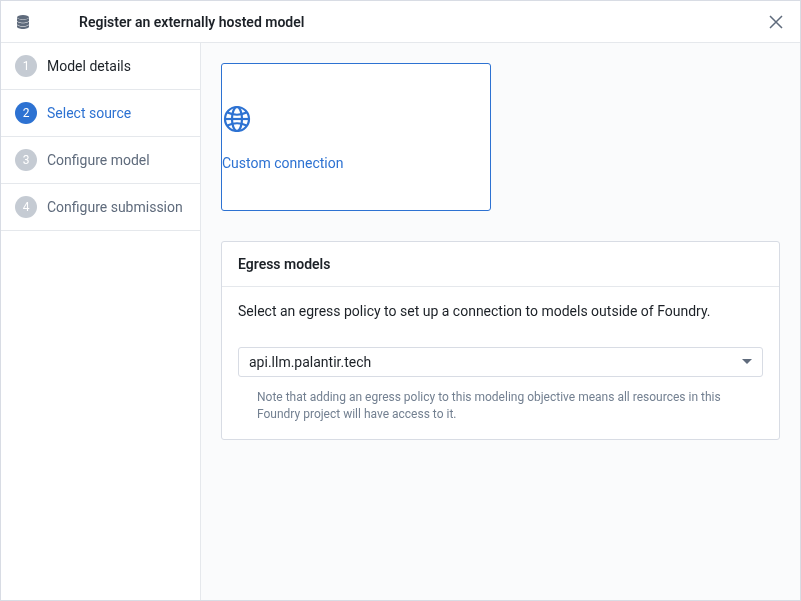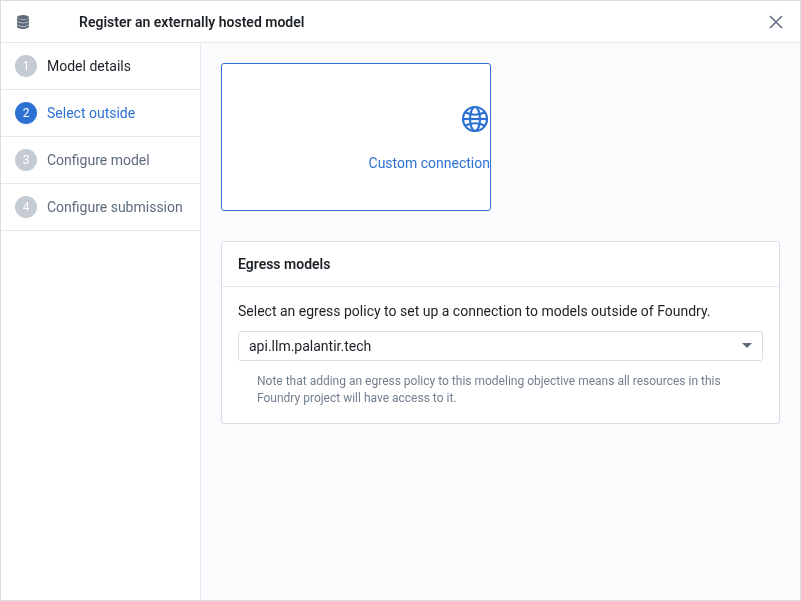--- a/index.html
+++ b/index.html
@@ -107,21 +107,21 @@
       overflow-y: auto;
     }
     .source-card {
       width: 270px;
       height: 148px;
       border: 1px solid #2d72d2;
       border-radius: 3px;
       background: #fff;
       display: flex;
       flex-direction: column;
-      align-items: flex-end;
+      align-items: flex-start;
       justify-content: center;
       gap: 18px;
       cursor: pointer;
     }
     .source-card svg {
       color: #2d72d2;
     }
     .source-card-label {
       color: #2d72d2;
       font-size: 14px;
@@ -137,21 +137,21 @@
       border-bottom: 1px solid #e5e8ec;
       font-weight: 600;
       font-size: 14px;
     }
     .panel-body {
       padding: 16px;
     }
     .panel-desc {
       font-size: 14px;
       color: #1c2127;
-      margin-bottom: 12px;
+      margin-bottom: 28px;
     }
     .select-box {
       position: relative;
       border: 1px solid #d8dce4;
       border-radius: 3px;
       height: 30px;
       display: flex;
       align-items: center;
       padding: 0 10px;
       background: #fff;
@@ -224,21 +224,21 @@
   </div>
 
   <div class="body">
     <div class="sidebar">
       <div class="step completed">
         <span class="step-num">1</span>
         <span class="step-label">Model details</span>
       </div>
       <div class="step active">
         <span class="step-num">2</span>
-        <span class="step-label">Select outside</span>
+        <span class="step-label">Select source</span>
       </div>
       <div class="step">
         <span class="step-num">3</span>
         <span class="step-label">Configure model</span>
       </div>
       <div class="step">
         <span class="step-num">4</span>
         <span class="step-label">Configure submission</span>
       </div>
     </div>

